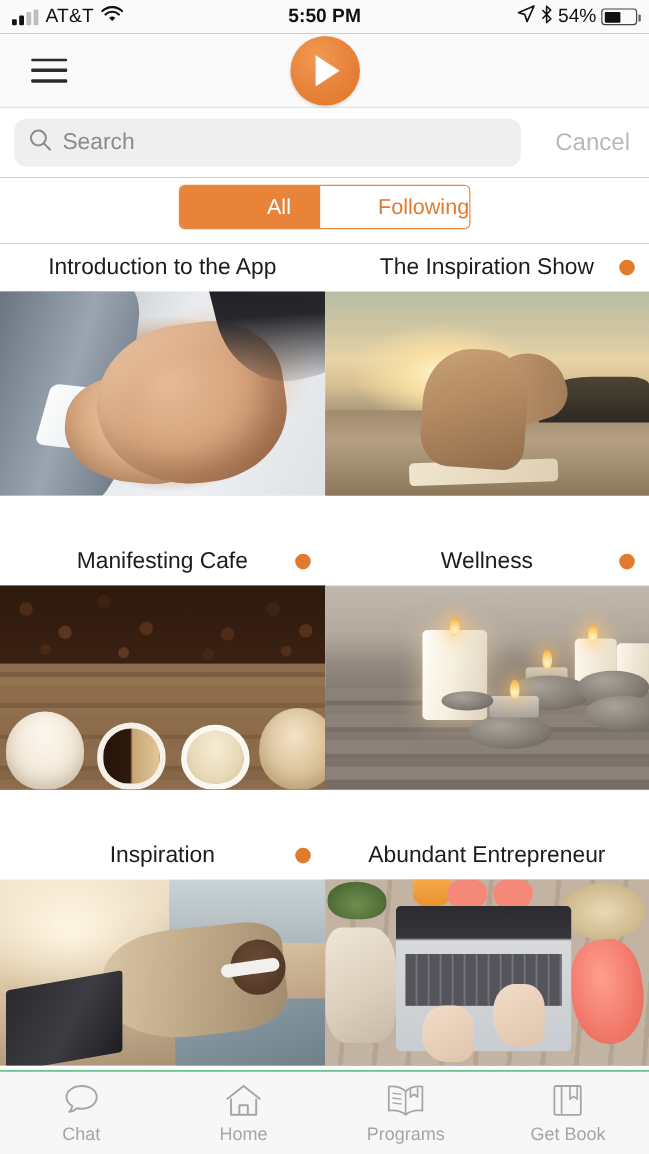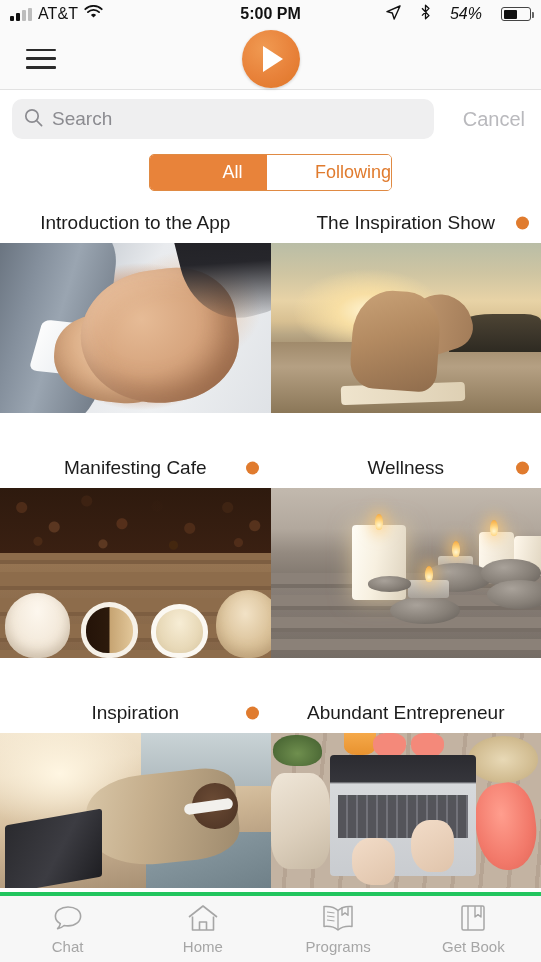--- a/index.html
+++ b/index.html
@@ -20,21 +20,21 @@
   .sig i { display:block; width:4px; background:#111; border-radius:1px; }
   .sig i:nth-child(1){ height:5px; }
   .sig i:nth-child(2){ height:8px; }
   .sig i:nth-child(3){ height:11px; background:#bdbdbd; }
   .sig i:nth-child(4){ height:13px; background:#bdbdbd; }
   .carrier { font-size:16px; letter-spacing:.1px; color:#111; }
   .sb-center {
     position:absolute; left:0; right:0; text-align:center;
     font-size:16px; font-weight:600; color:#111; pointer-events:none;
   }
-  .sb-right { margin-left:auto; display:flex; align-items:center; gap:19px; z-index:2;font-style:italic; }
+  .sb-right { margin-left:auto; display:flex; align-items:center; gap:4px; z-index:2; }
   .pct { font-size:16px; color:#111; }
   .batt {
     width:30px; height:14px; border:1.4px solid #444; border-radius:3px;
     position:relative; padding:1.5px;
   }
   .batt::after {
     content:""; position:absolute; right:-4px; top:4px; width:2px; height:6px;
     background:#666; border-radius:0 1px 1px 0;
   }
   .batt span { display:block; height:100%; background:#111; border-radius:1px; }
@@ -276,21 +276,21 @@
     background:radial-gradient(ellipse at 50% 60%, #6f8f4e 0%, #4e6b37 70%, #3c5229 100%);
     border-radius:46% 50% 40% 44%; }
   .dk-bag { position:absolute; left:0; top:26%; width:22%; height:62%;
     background:linear-gradient(150deg,#efe6d8 0%,#ddd0bd 55%,#c7b9a4 100%);
     border-radius:22% 34% 28% 30%; }
   .dk-drink { position:absolute; left:27%; top:0; width:12%; height:14%;
     background:linear-gradient(180deg,#f5a94a 0%,#e8922f 100%); border-radius:0 0 40% 40%; }
 
   
   .tabbar {
-    height:70px; background:#f7f7f7; border-top:4px solid #22c55e;
+    height:70px; background:#f7f7f7; border-top:1px solid #22c55e;
     display:flex; flex:none;
   }
   .tab {
     flex:1; display:flex; flex-direction:column; align-items:center; justify-content:center;
     gap:5px; cursor:pointer;
   }
   .tab .ic { height:30px; display:flex; align-items:center; justify-content:center; }
   .tab .lbl { font-size:15px; color:#a6a6a6; }
   .tab.active .lbl { color:#1a1a1a; }
 </style>
@@ -309,21 +309,21 @@
         </span>
       <span class="carrier">AT&amp;T</span>
       <span>
         <svg width="19" height="14" viewBox="0 0 19 14">
           <path d="M9.5 12.6 6.9 9.9a3.8 3.8 0 0 1 5.2 0z" fill="#111"></path>
           <path d="M3.9 7.1a8 8 0 0 1 11.2 0" stroke="#111" stroke-width="1.8" fill="none" stroke-linecap="round"></path>
           <path d="M1.3 4.2a11.8 11.8 0 0 1 16.4 0" stroke="#111" stroke-width="1.8" fill="none" stroke-linecap="round"></path>
         </svg>
       </span>
     </div>
-    <div class="sb-center">5:00 PM</div>
+    <div class="sb-center">5:50 PM</div>
     <div class="sb-right">
       <span>
         <svg width="15" height="15" viewBox="0 0 15 15">
           <path d="M14 1 1 6.6l5.3 1.4L8.2 14z" fill="none" stroke="#111" stroke-width="1.4" stroke-linejoin="round"></path>
         </svg>
       </span>
       <span>
         <svg width="11" height="16" viewBox="0 0 11 16">
           <path d="M2 4.3 9 11.6 5.5 14.8V1.2L9 4.4 2 11.6" fill="none" stroke="#111" stroke-width="1.3" stroke-linejoin="round"></path>
         </svg>

